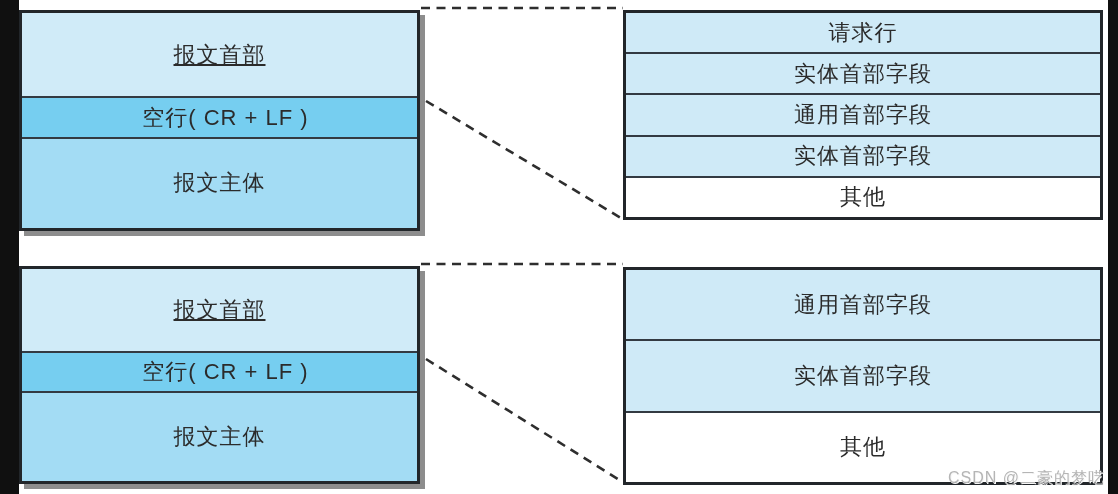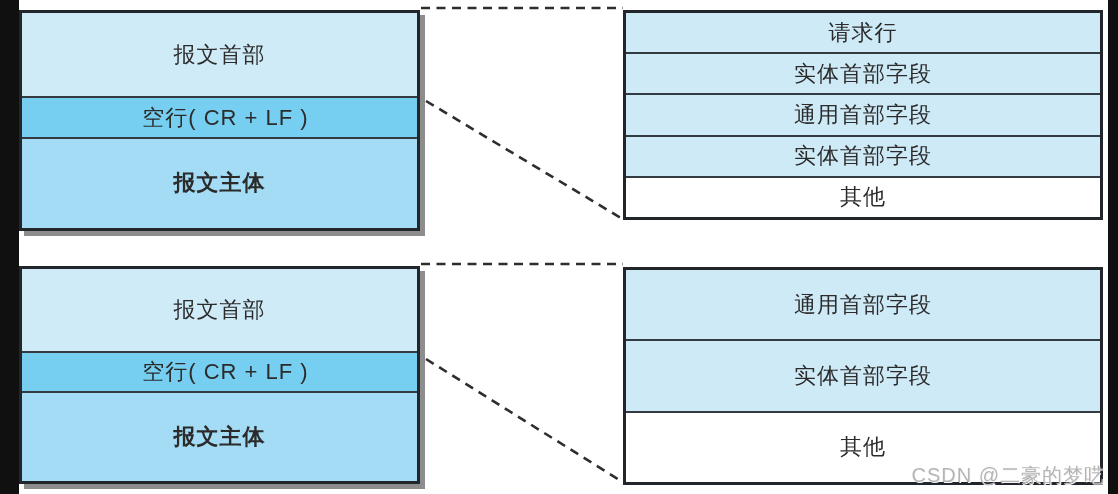--- a/index.html
+++ b/index.html
@@ -40,38 +40,38 @@
   .msg-box{box-shadow:5px 5px 0 0 var(--box_shadow);}
   .row{
     display:flex;
     align-items:center;
     justify-content:center;
     font-size:22px;
     letter-spacing:1px;
     overflow:hidden;
   }
   .row + .row{border-top:2px solid var(--row_separator);}
-  .msg-row-header{flex:87 1 0;background:var(--message_header_bg);}
+  .msg-row-header{flex:87 1 0;background:var(--message_header_bg);text-decoration:underline;}
   .msg-row-blank {flex:40 1 0;background:var(--blank_line_bg);padding-left:12px;}
-  .msg-row-body  {flex:93 1 0;background:var(--message_body_bg);font-weight:bold;}
+  .msg-row-body  {flex:93 1 0;background:var(--message_body_bg);}
   .detail-row{flex:1 1 0;background:var(--detail_row_bg);}
   .detail-row.others{background:var(--others_row_bg);}
 
   .box-a{left:19px;top:10px;width:401px;height:221px;}
   .box-b{left:623px;top:10px;width:480px;height:210px;}
   .box-c{left:19px;top:266px;width:401px;height:218px;}
   .box-d{left:623px;top:267px;width:480px;height:218px;}
 
   .connectors{position:absolute;left:0;top:0;width:1118px;height:494px;pointer-events:none;}
   .dash{stroke:var(--dashed_line);stroke-width:2.6;stroke-dasharray:9 6.5;fill:none;}
 
   .watermark{
     position:absolute;
     right:13px;bottom:5px;
-    font-size:20px;
+    font-size:16px;
     color:var(--watermark_text);
     text-shadow:1px 1px 0 #f7f7f7;
     letter-spacing:1px;
     white-space:nowrap;
     text-align:right;
   }
 </style>
 </head>
 <body>
 

